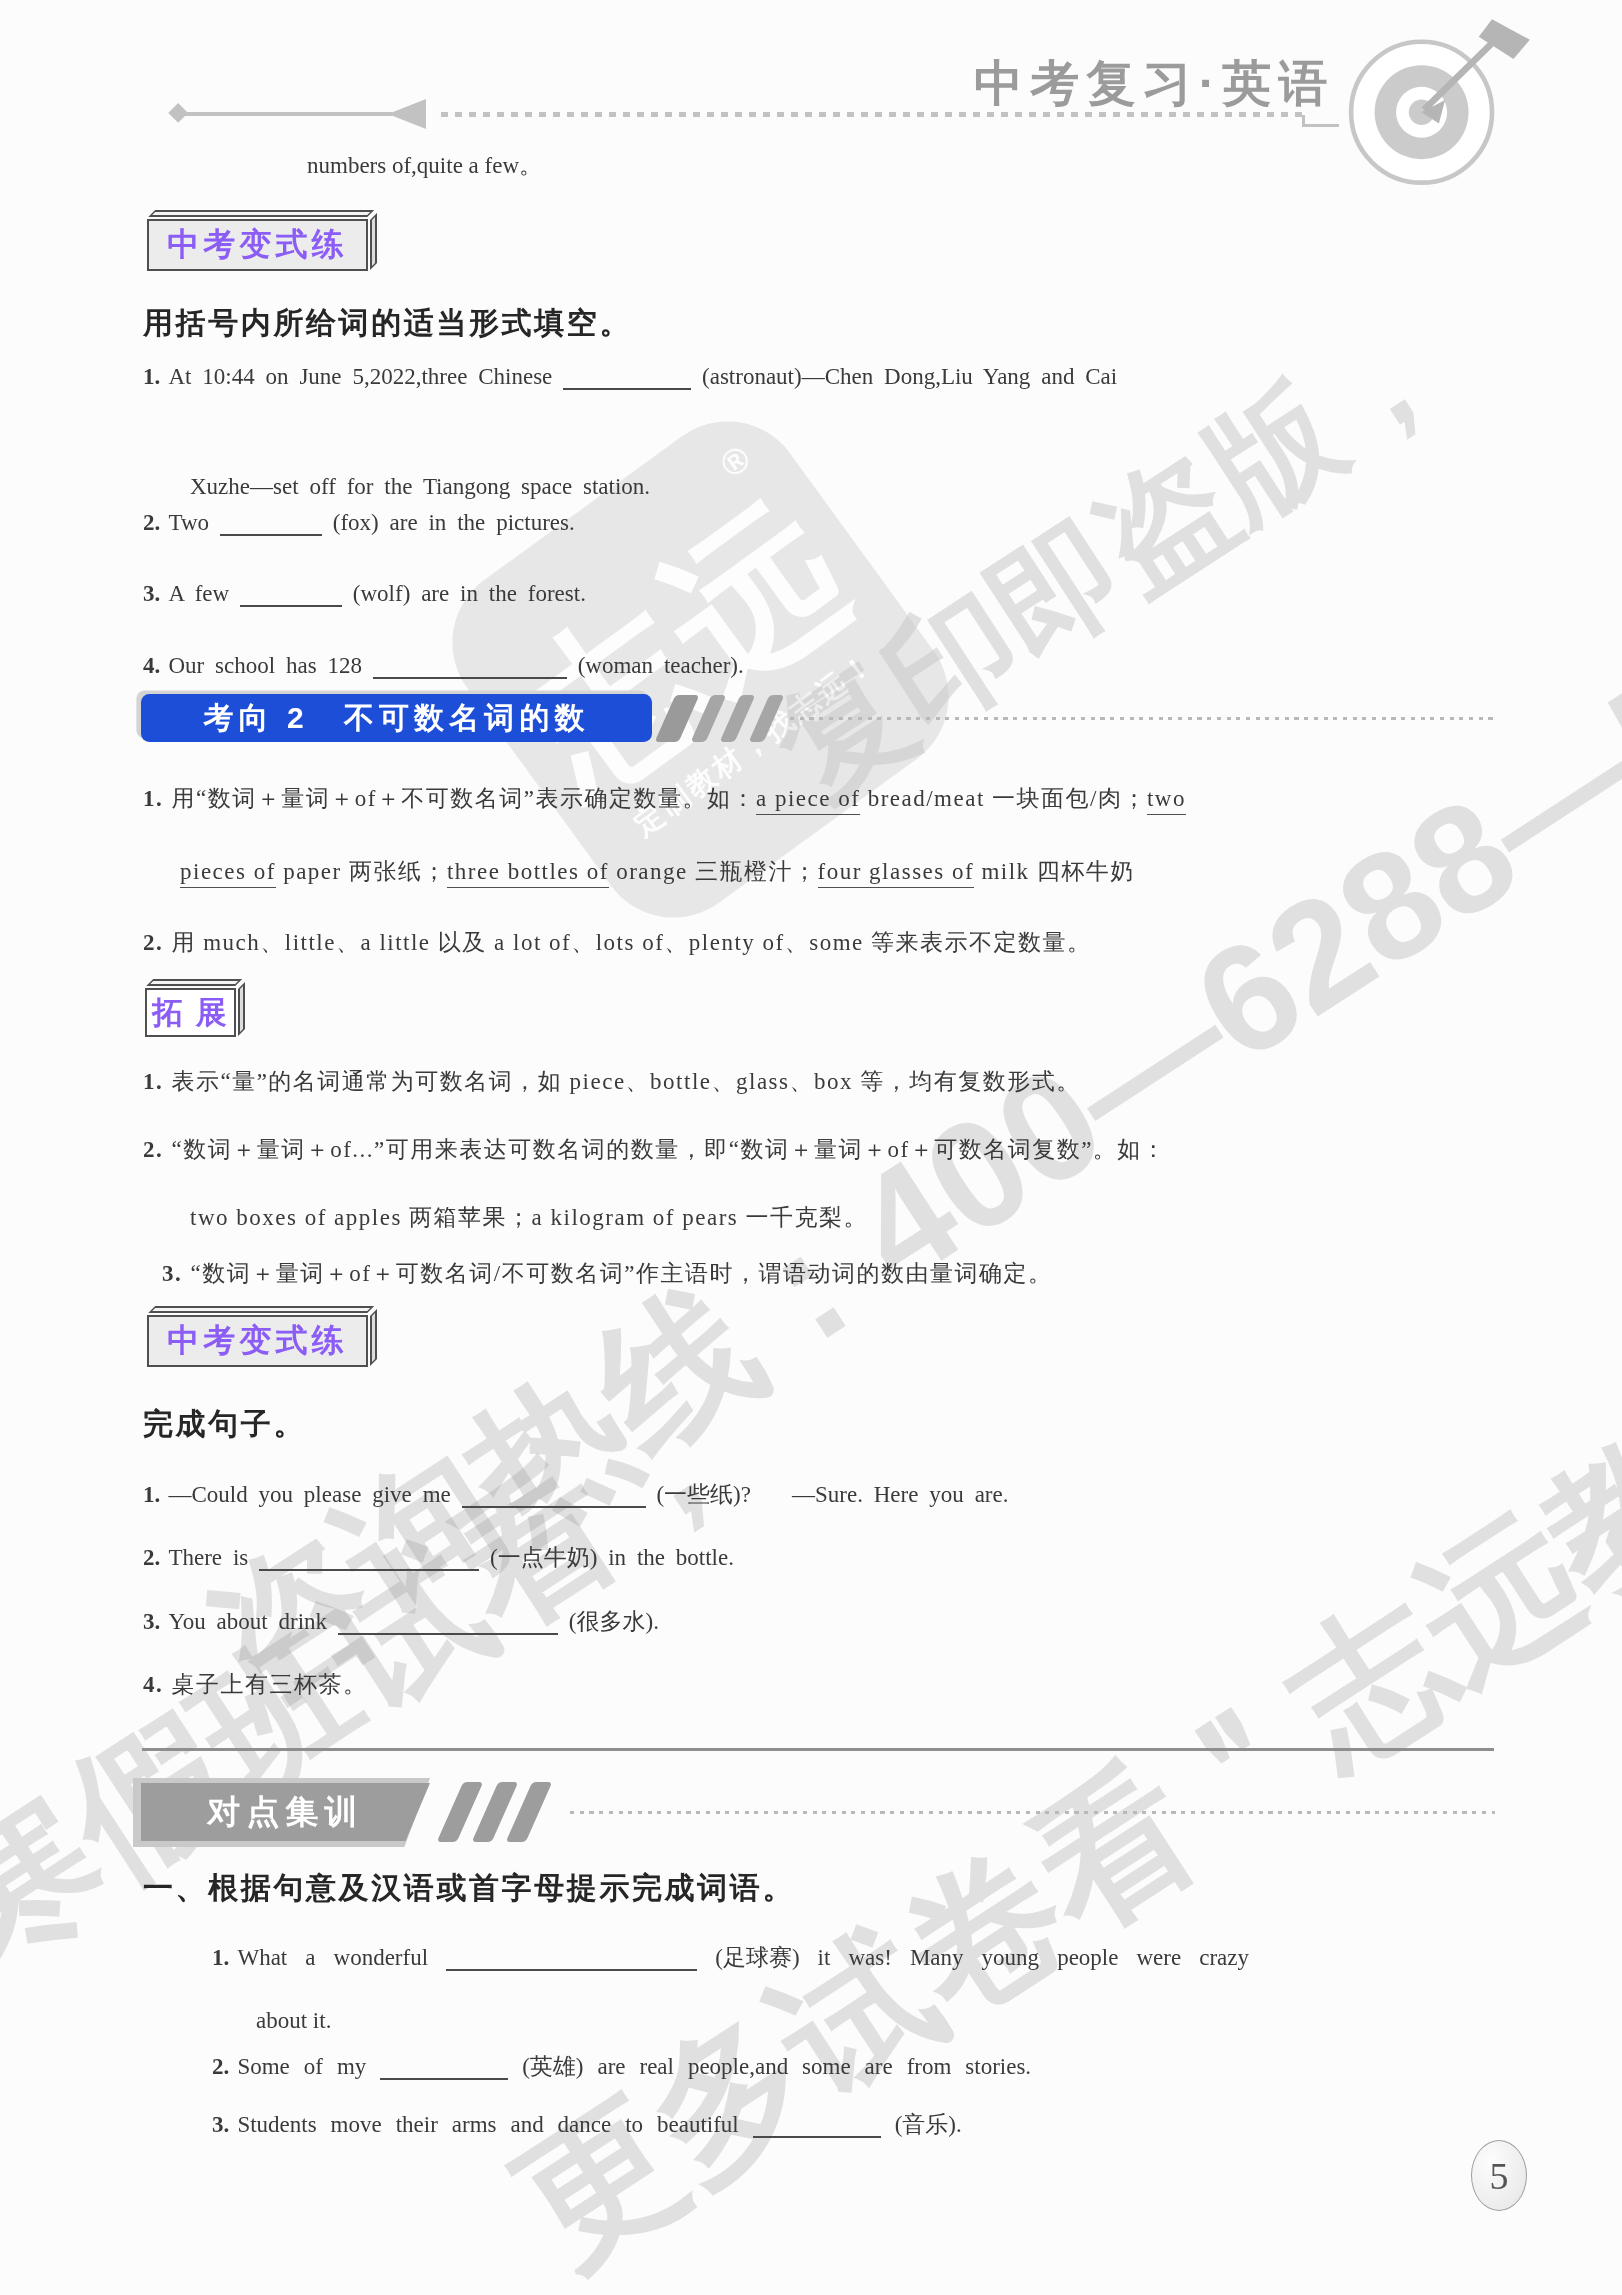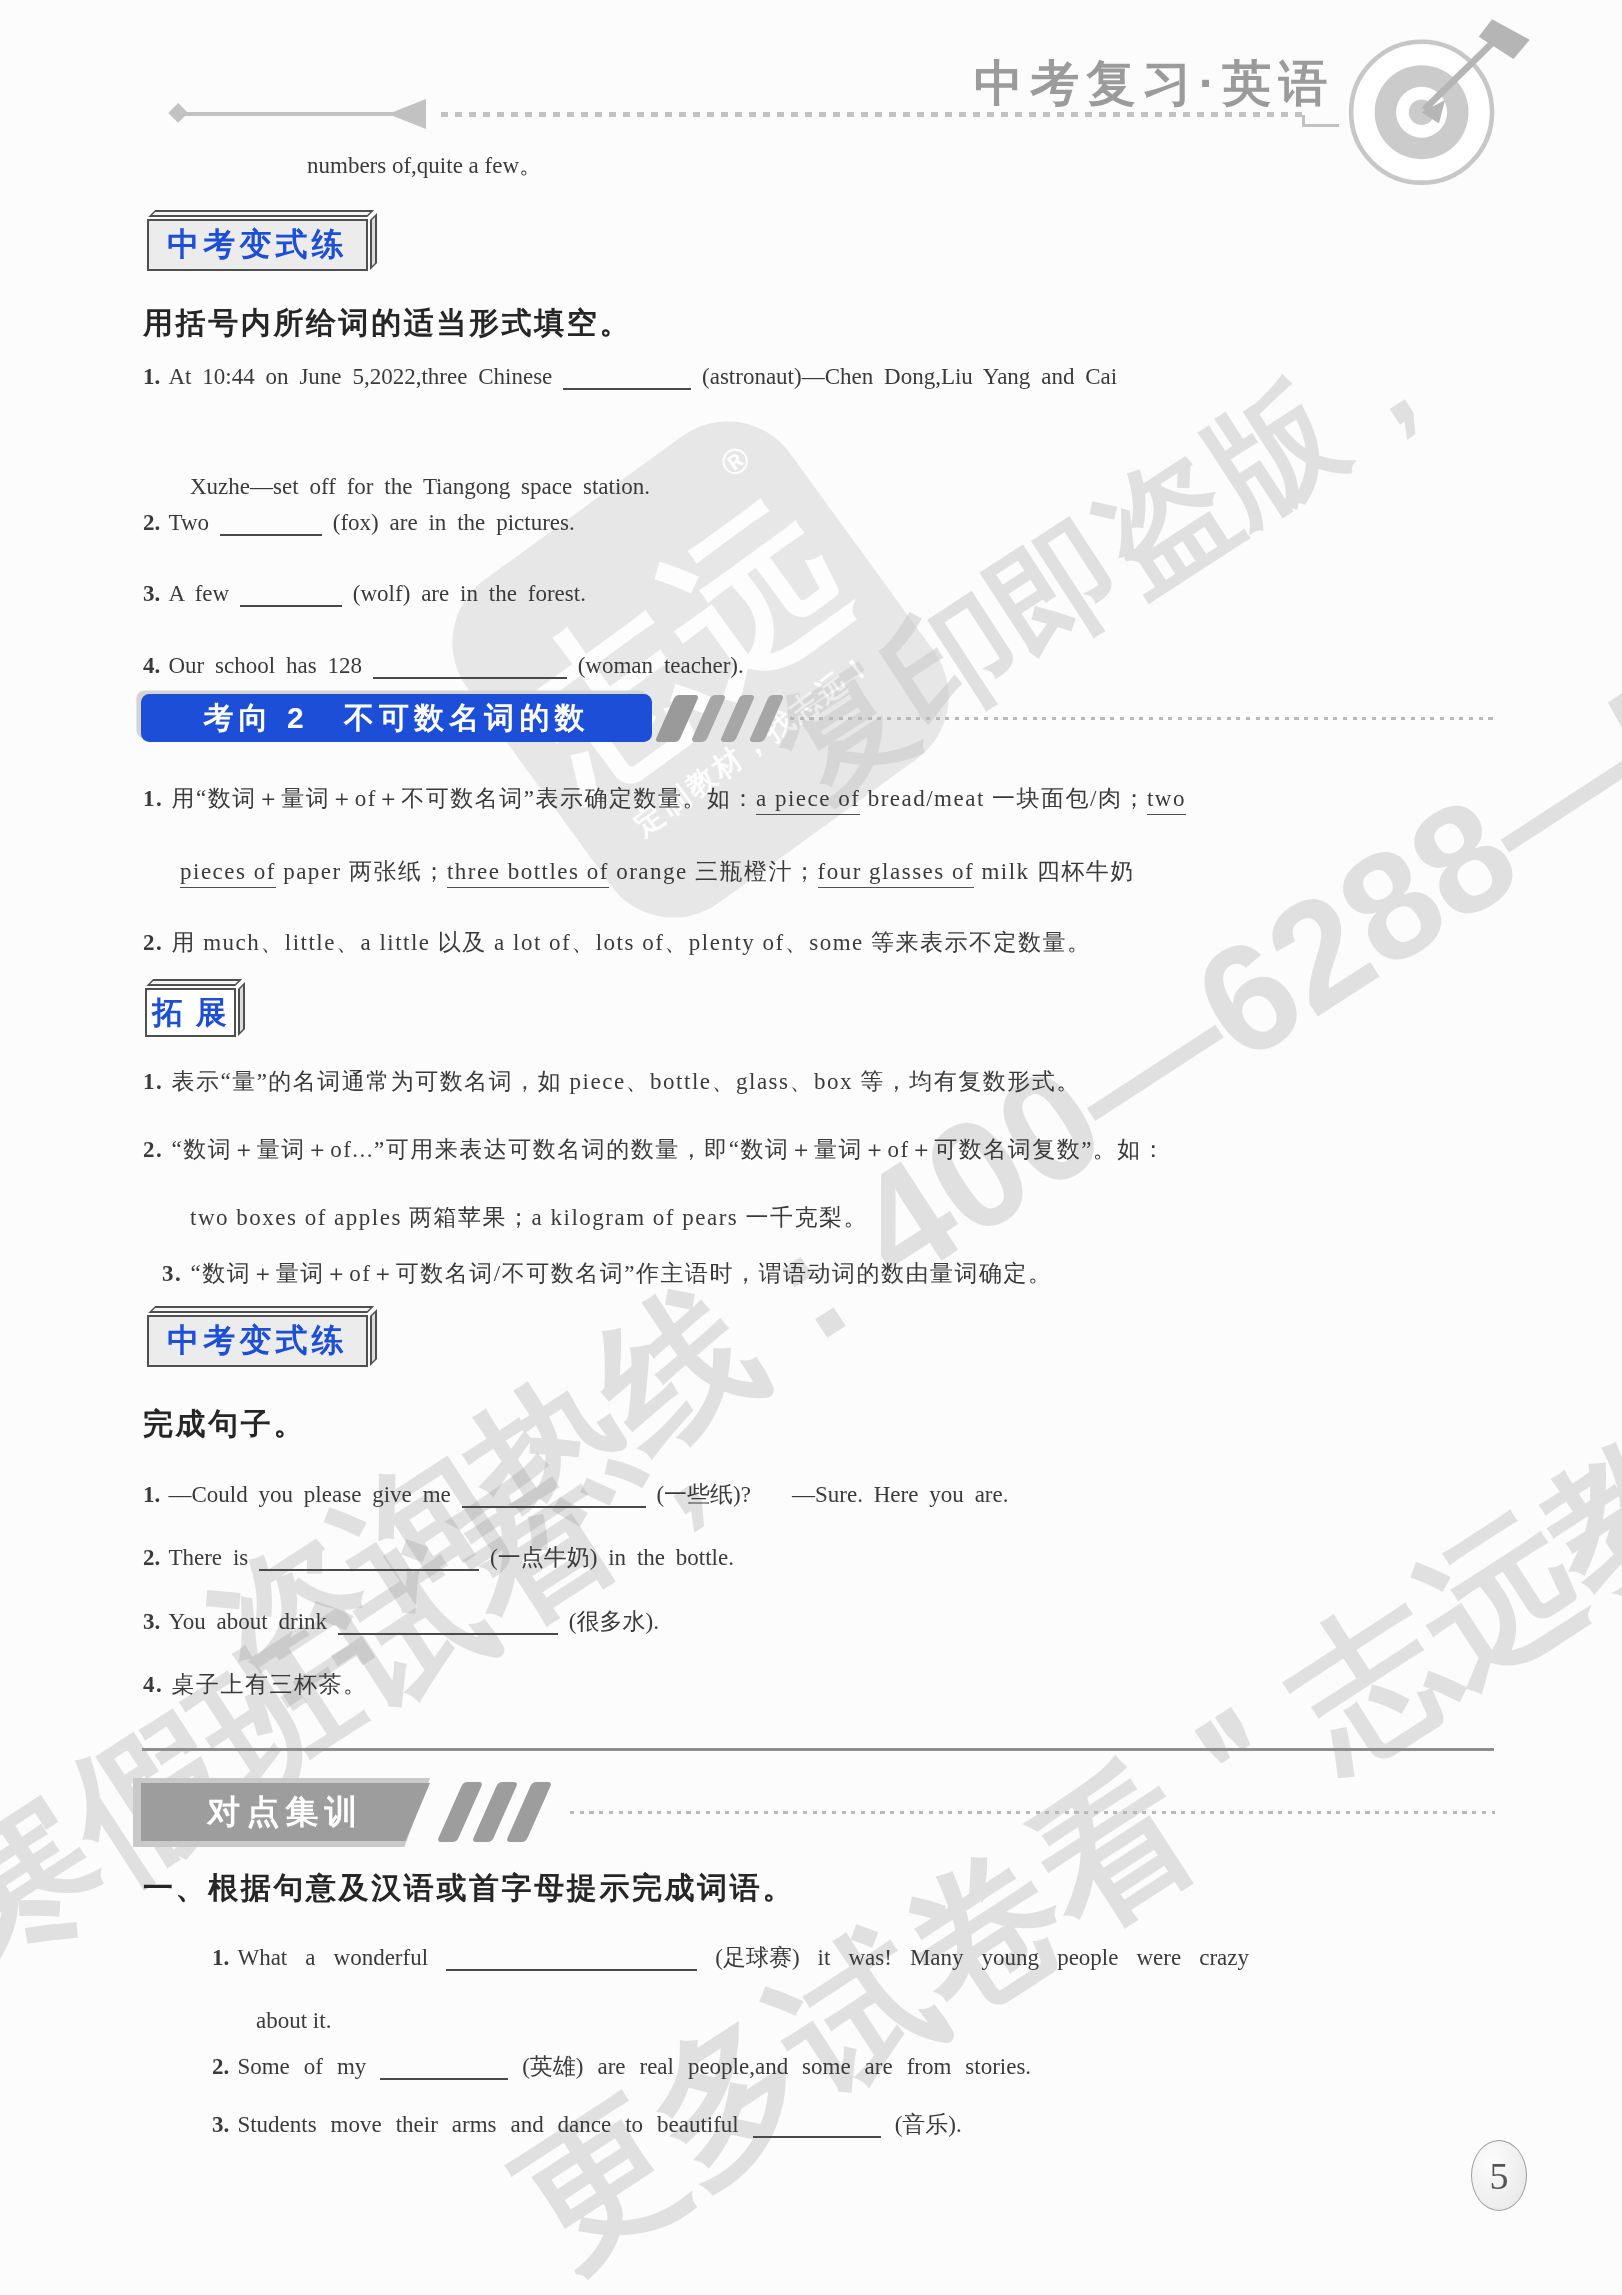--- a/index.html
+++ b/index.html
@@ -59,21 +59,21 @@
     left:441px;top:112px;width:861px;height:4.6px;background:
     repeating-linear-gradient(90deg,#c2c2c2 0 6.6px,transparent 6.6px 14px);
   }
   .deco-hook-v{left:1302px;top:115px;width:2.6px;height:12.3px;}
   .deco-hook-h{left:1302px;top:124px;width:37px;height:3.1px;}
   
   .box3d{
     position:absolute;z-index:3;box-sizing:border-box;
     background:#ececec;border:2px solid #4f4f4f;
     display:flex;align-items:center;justify-content:center;
-    font-family:"Liberation Sans","DejaVu Sans",sans-serif;font-weight:700;color:#1d4ed8;
+    font-family:"Liberation Sans","DejaVu Sans",sans-serif;font-weight:700;color:#8b5cf6;
   }
   .box3d::before{
     content:"";position:absolute;left:-1px;right:-1px;top:-10.7px;height:7.2px;
     box-sizing:border-box;background:#f5f5f5;border:2px solid #4f4f4f;
     transform:skewX(-45deg);transform-origin:left bottom;
   }
   .box3d::after{
     content:"";position:absolute;top:-1px;bottom:-1px;right:-10.7px;width:7.2px;
     box-sizing:border-box;background:#dcdcdc;border:2px solid #4f4f4f;
     transform:skewY(-45deg);transform-origin:left top;

